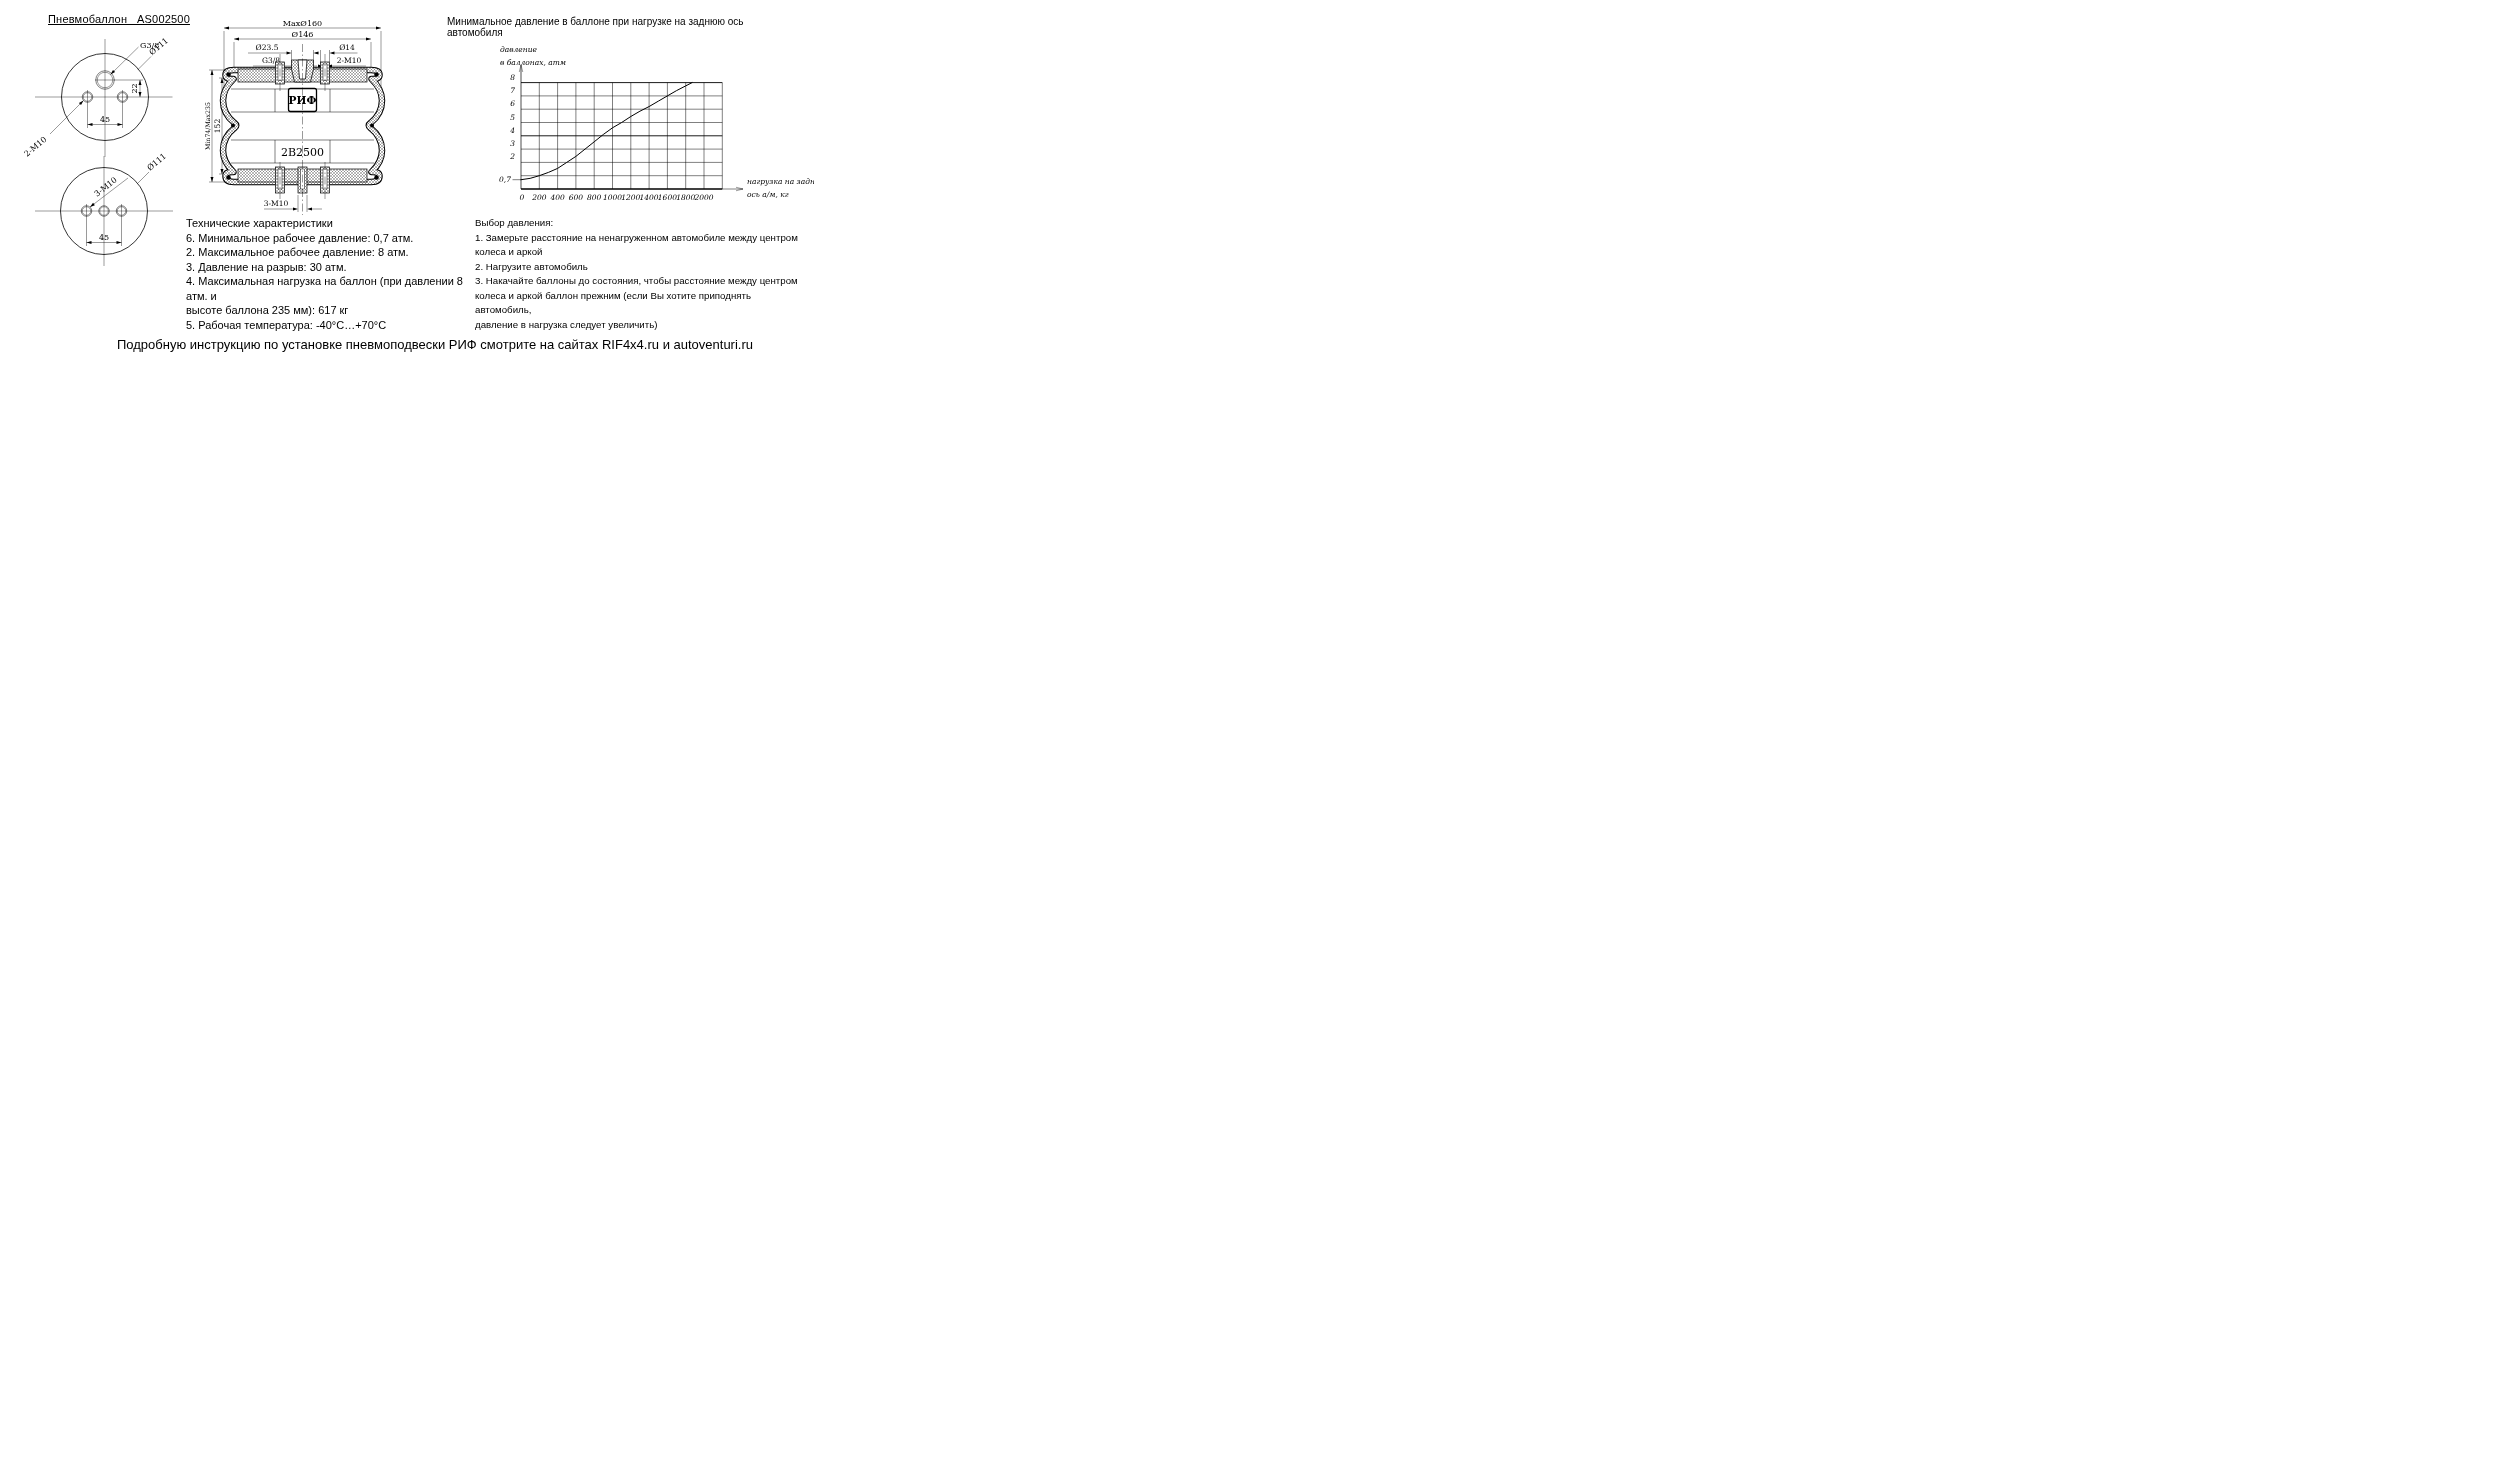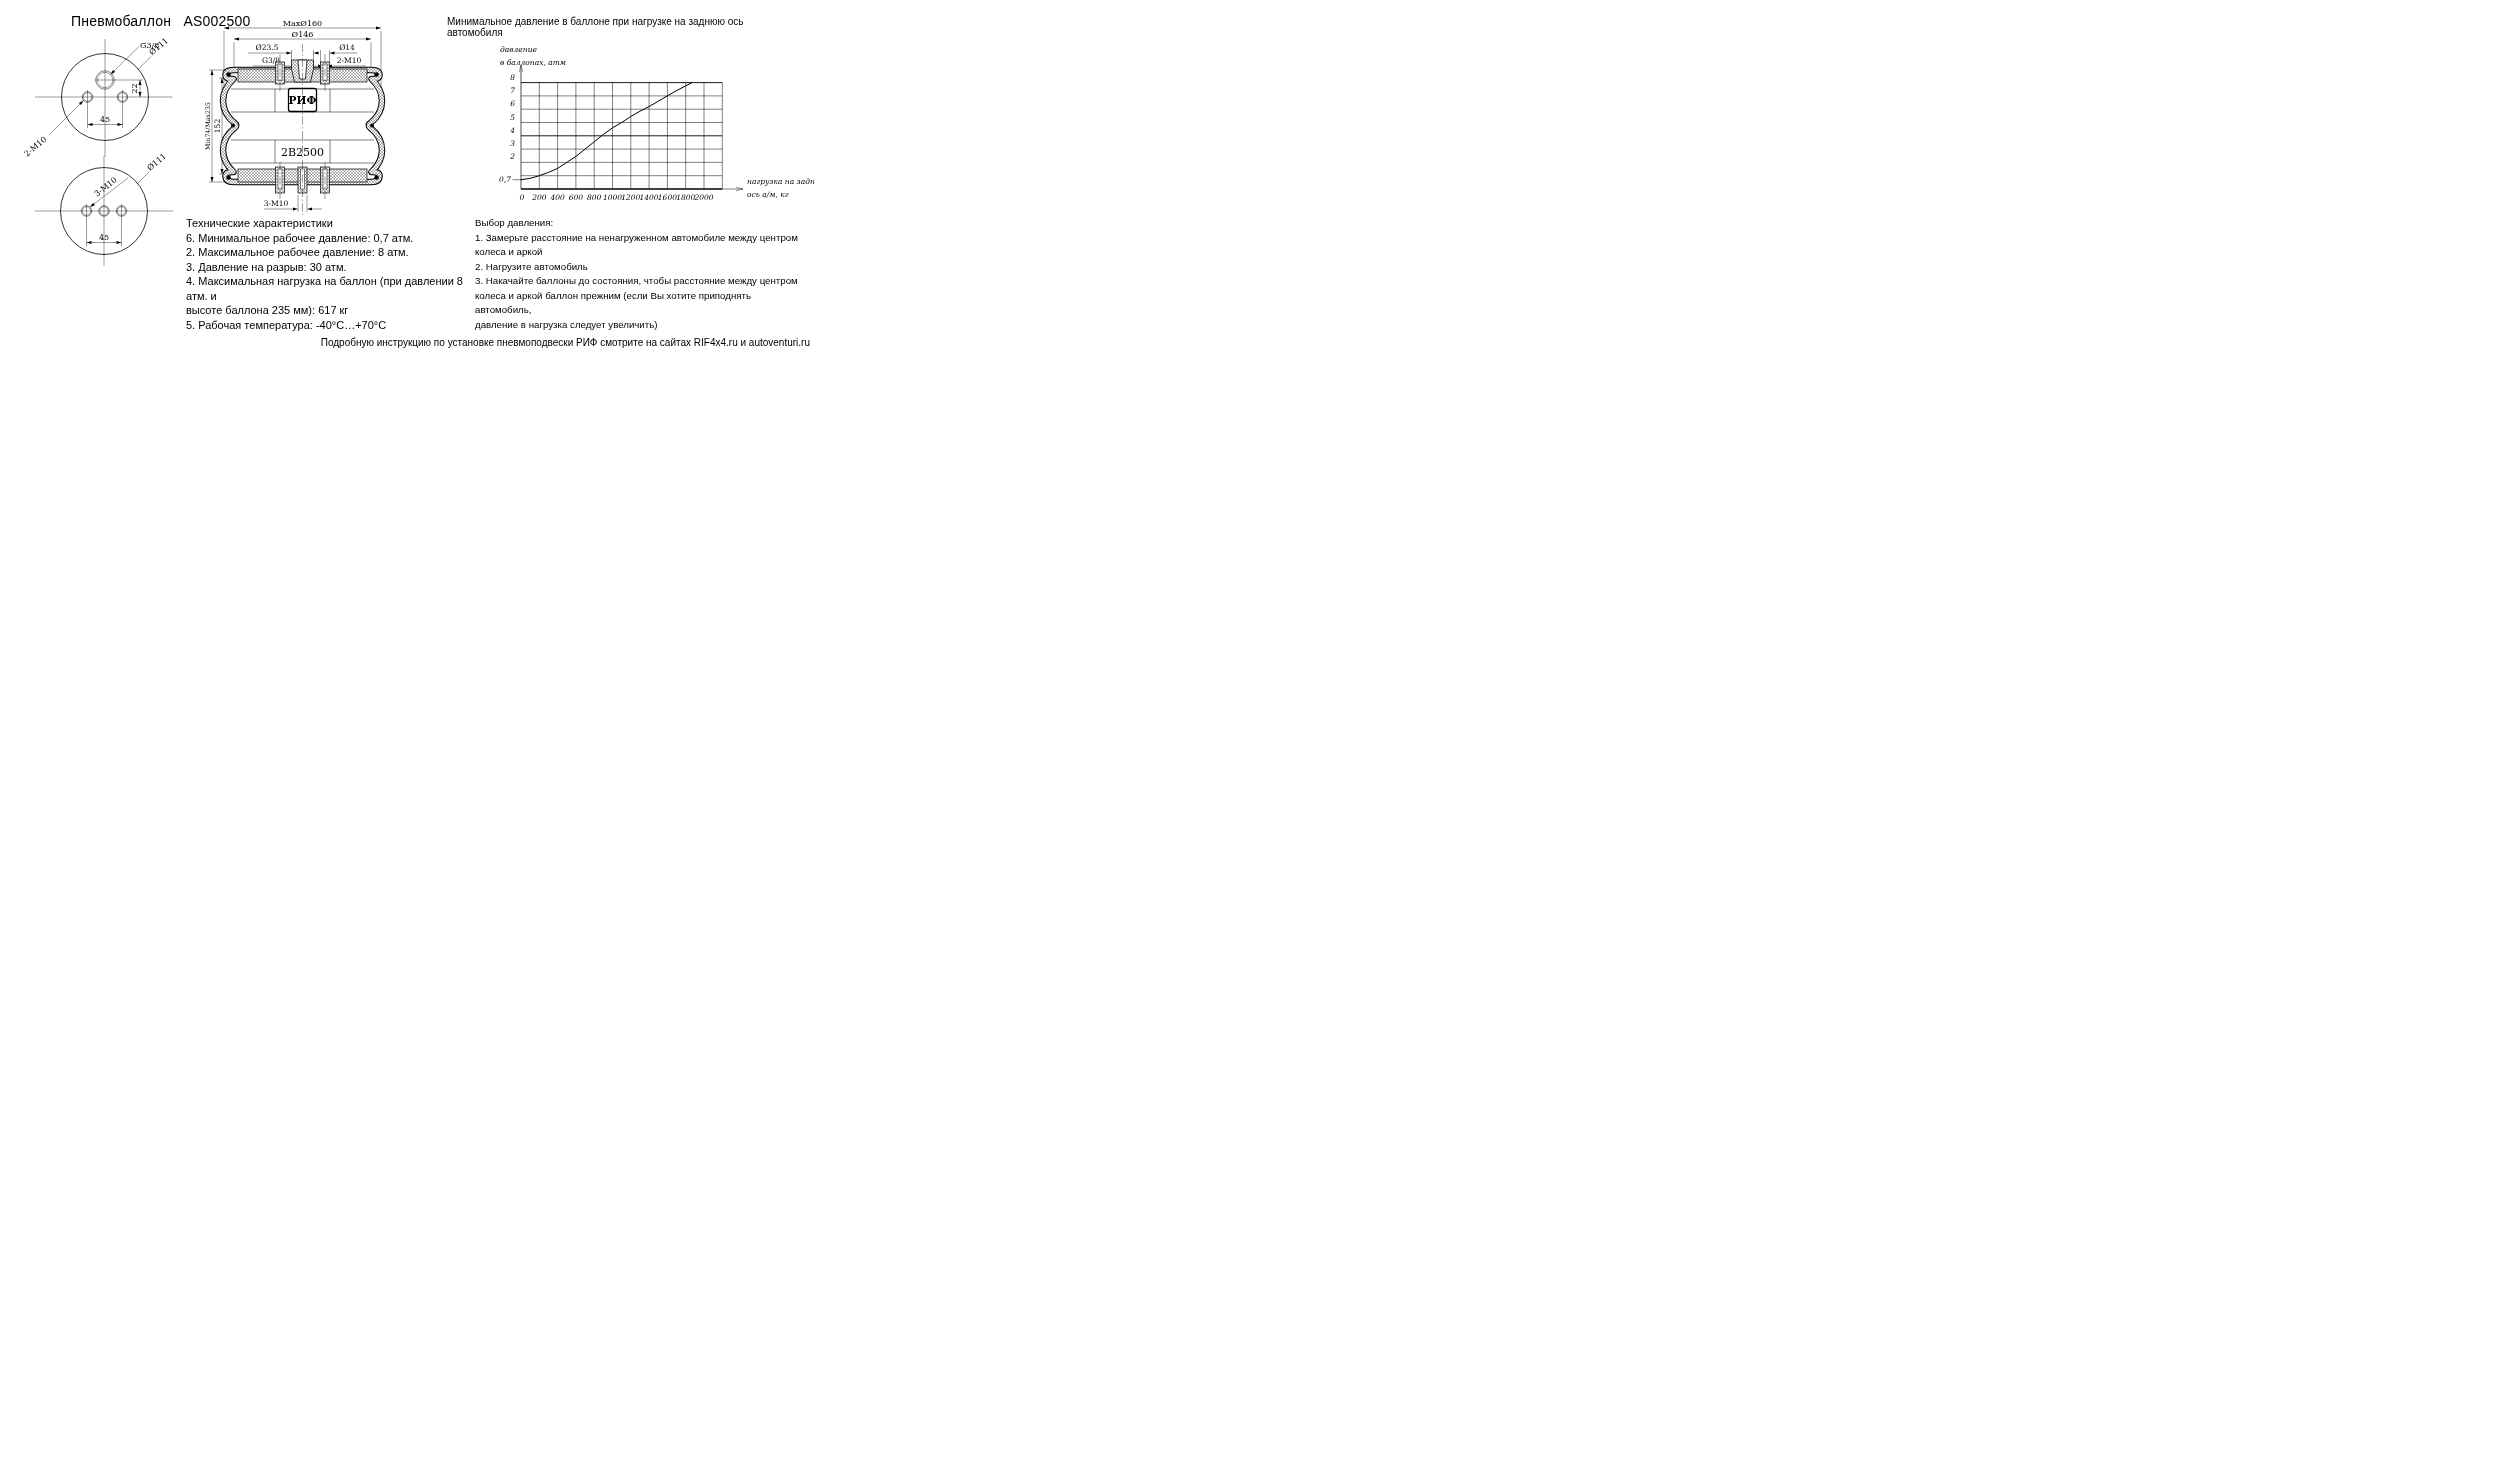--- a/index.html
+++ b/index.html
@@ -1,24 +1,24 @@
 <!DOCTYPE html>
 <html style="font-size:8px"><head>
 <meta charset="utf-8">
 <style>
   html,body{margin:0;padding:0;background:#fff;}
   body{width:814px;height:369px;position:relative;overflow:hidden;
        font-family:"Liberation Sans",sans-serif;color:#000;}
   .abs{position:absolute;}
-  .doc-title{left:71px;top:13px;font-size:14px;letter-spacing:0.2px;white-space:pre;}
+  .doc-title{left:48px;top:13px;font-size:11px;letter-spacing:0.2px;white-space:pre;text-decoration:underline;}
   .chart-title{left:447px;top:16px;width:350px;text-align:left;font-size:10px;}
   .spec-block{left:186px;top:216px;width:287px;font-size:11px;line-height:14.5px;}
   .guide-block{left:475px;top:216px;width:330px;font-size:9.7px;line-height:14.5px;}
   .guide-block .hd{font-weight:normal;}
-  .footer{left:60px;top:337px;width:750px;text-align:right;font-size:10px;}
+  .footer{left:60px;top:337px;width:750px;text-align:center;font-size:13px;}
   svg{position:absolute;overflow:visible;}
   svg text{fill:#000;}
   .dtx{font-family:"DejaVu Serif",serif;font-size:16px;}
   .dtx2{font-family:"DejaVu Serif",serif;font-size:15px;}
   .dtx3{font-family:"DejaVu Serif",serif;font-size:12.5px;}
   .ctx{font-family:"DejaVu Serif",serif;font-style:italic;font-size:15px;}
   .brand{font-family:"DejaVu Serif",serif;font-weight:bold;font-size:21px;}
   .model{font-family:"DejaVu Serif",serif;font-size:22px;}
   .ln{stroke:#000;stroke-width:1;fill:none;}
   .thin{stroke:#000;stroke-width:.8;fill:none;}

